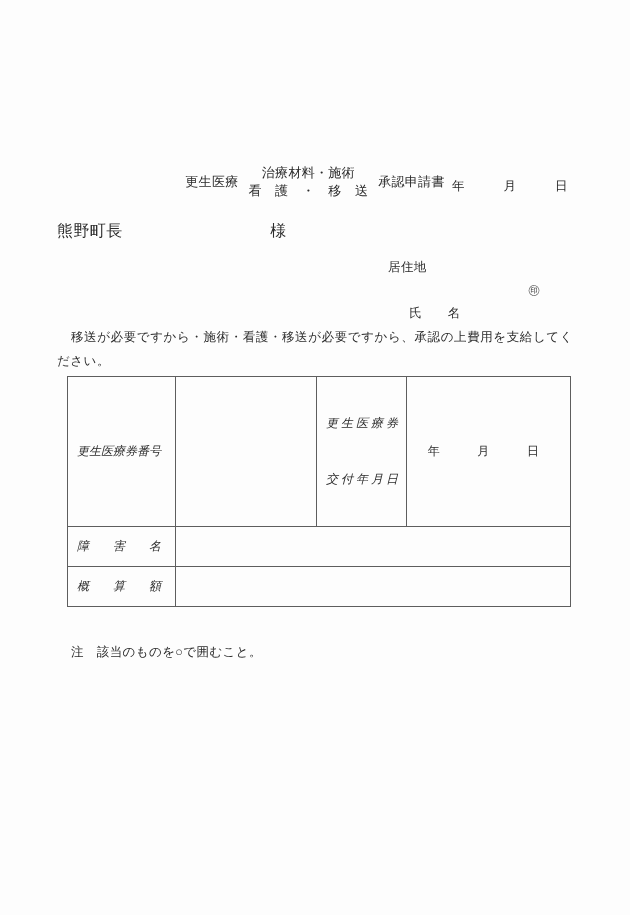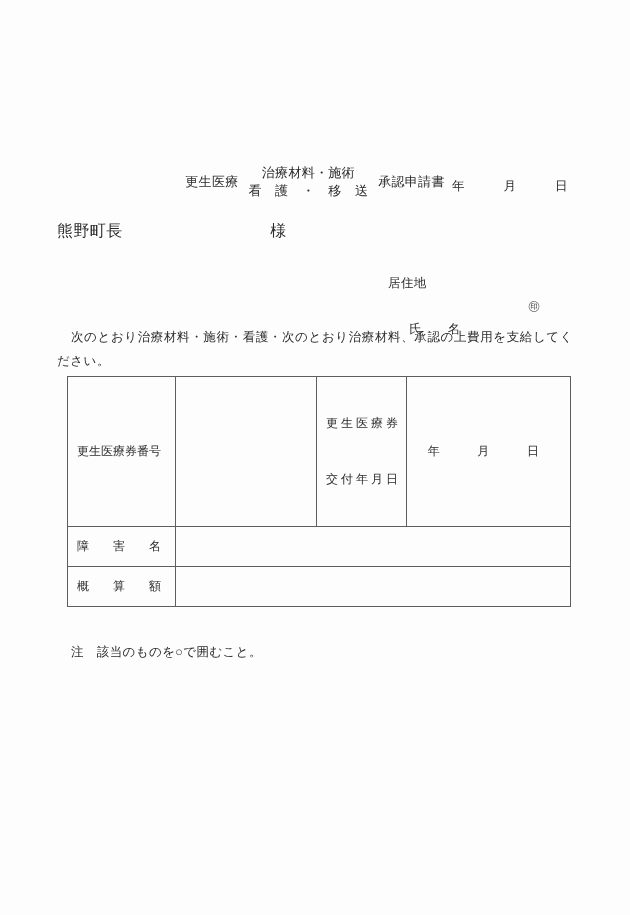--- a/index.html
+++ b/index.html
@@ -82,21 +82,21 @@
     top: 221px;
     font-size: 16px;
     white-space: pre;
     letter-spacing: 0.4px;
   }
 
   
   .applicant {
     position: absolute;
     left: 388px;
-    top: 272px;
+    top: 256px;
     font-size: 12.5px;
     line-height: 1.85;
   }
   .applicant-row {
     white-space: pre;
     letter-spacing: 0.4px;
     position: relative;
   }
   .seal-mark {
     position: absolute;
@@ -131,20 +131,21 @@
   }
   .form-table td {
     border: 1px solid #5e5e5e;
     padding: 0;
     vertical-align: middle;
   }
   .cell-label {
     padding: 0 9px;
     line-height: 1.55;
     white-space: pre;
+    font-style: italic;
   }
   .cell-label.justify {
     display: flex;
     justify-content: space-between;
   }
   .cell-label .stack-line {
     display: flex;
     justify-content: space-between;
   }
   .cell-date {
@@ -192,21 +193,21 @@
   <div class="addressee">熊野町長　　　　　　　　　様</div>
 
   <div class="applicant">
     <div class="applicant-row">居住地</div>
     <div class="applicant-row">
       <span>氏　　名</span>
       <span class="seal-mark">㊞</span>
     </div>
   </div>
 
-  <div class="body-text">次のとおり治療材料・施術・看護・次のとおり治療材料、承認の上費用を支給してください。</div>
+  <div class="body-text">移送が必要ですから・施術・看護・移送が必要ですから、承認の上費用を支給してください。</div>
 
   <table class="form-table">
     <colgroup>
       <col style="width:108px">
       <col style="width:141px">
       <col style="width:90px">
       <col style="width:164px">
     </colgroup>
     <tbody>
       <tr class="r1">

